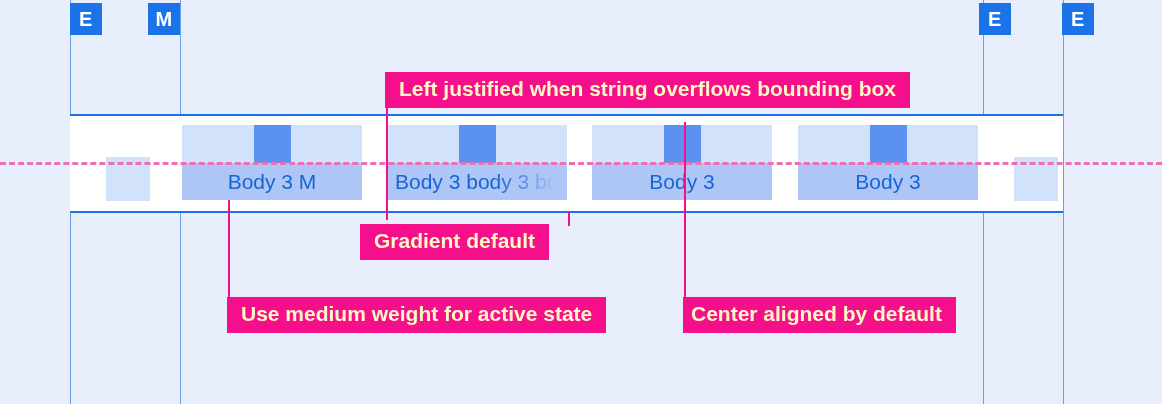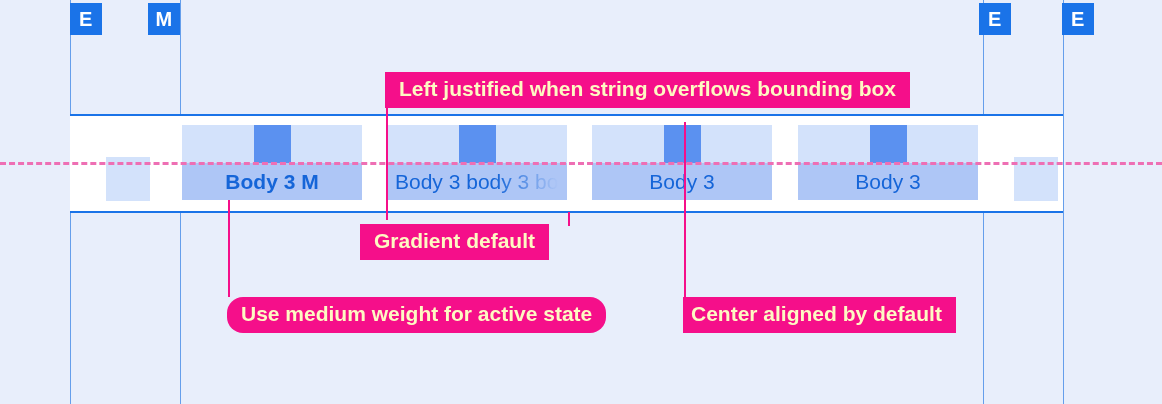--- a/index.html
+++ b/index.html
@@ -104,21 +104,21 @@
     left: 0;
     width: 100%;
     height: 37px;
     line-height: 37px;
     text-align: center;
     color: #1565d8;
     font-size: 21px;
     white-space: nowrap;
   }
   .cell.active .labeltext {
-    font-weight: bold;
+    font-weight: normal;
   }
   
   .cell.overflow .labeltext {
     text-align: left;
     padding-left: 8px;
     box-sizing: border-box;
   }
   .cell.overflow .fade {
     position: absolute;
     right: 0;
@@ -219,18 +219,18 @@
     </div>
 
   <div id="baseline"></div>
 
   <div id="annotations">
       <div class="leader" style="left: 386px; top: 108px; height: 112px;"></div>
       <div class="callout" style="left: 385px; top: 72px;">Left justified when string overflows bounding box</div>
       <div class="leader" style="left: 568px; top: 212px; height: 14px;"></div>
       <div class="callout" style="left: 360px; top: 224px;">Gradient default</div>
       <div class="leader" style="left: 228px; top: 200px; height: 97px;"></div>
-      <div class="callout" style="left: 227px; top: 297px; border-radius: 16px;">Use medium weight for active state</div>
+      <div class="callout" style="left: 227px; top: 297px;">Use medium weight for active state</div>
       <div class="leader" style="left: 684px; top: 122px; height: 175px;"></div>
       <div class="callout" style="left: 683px; top: 297px; padding-left: 8px;">Center aligned by default</div>
     </div>
 
 </div>
 
 </body></html>

